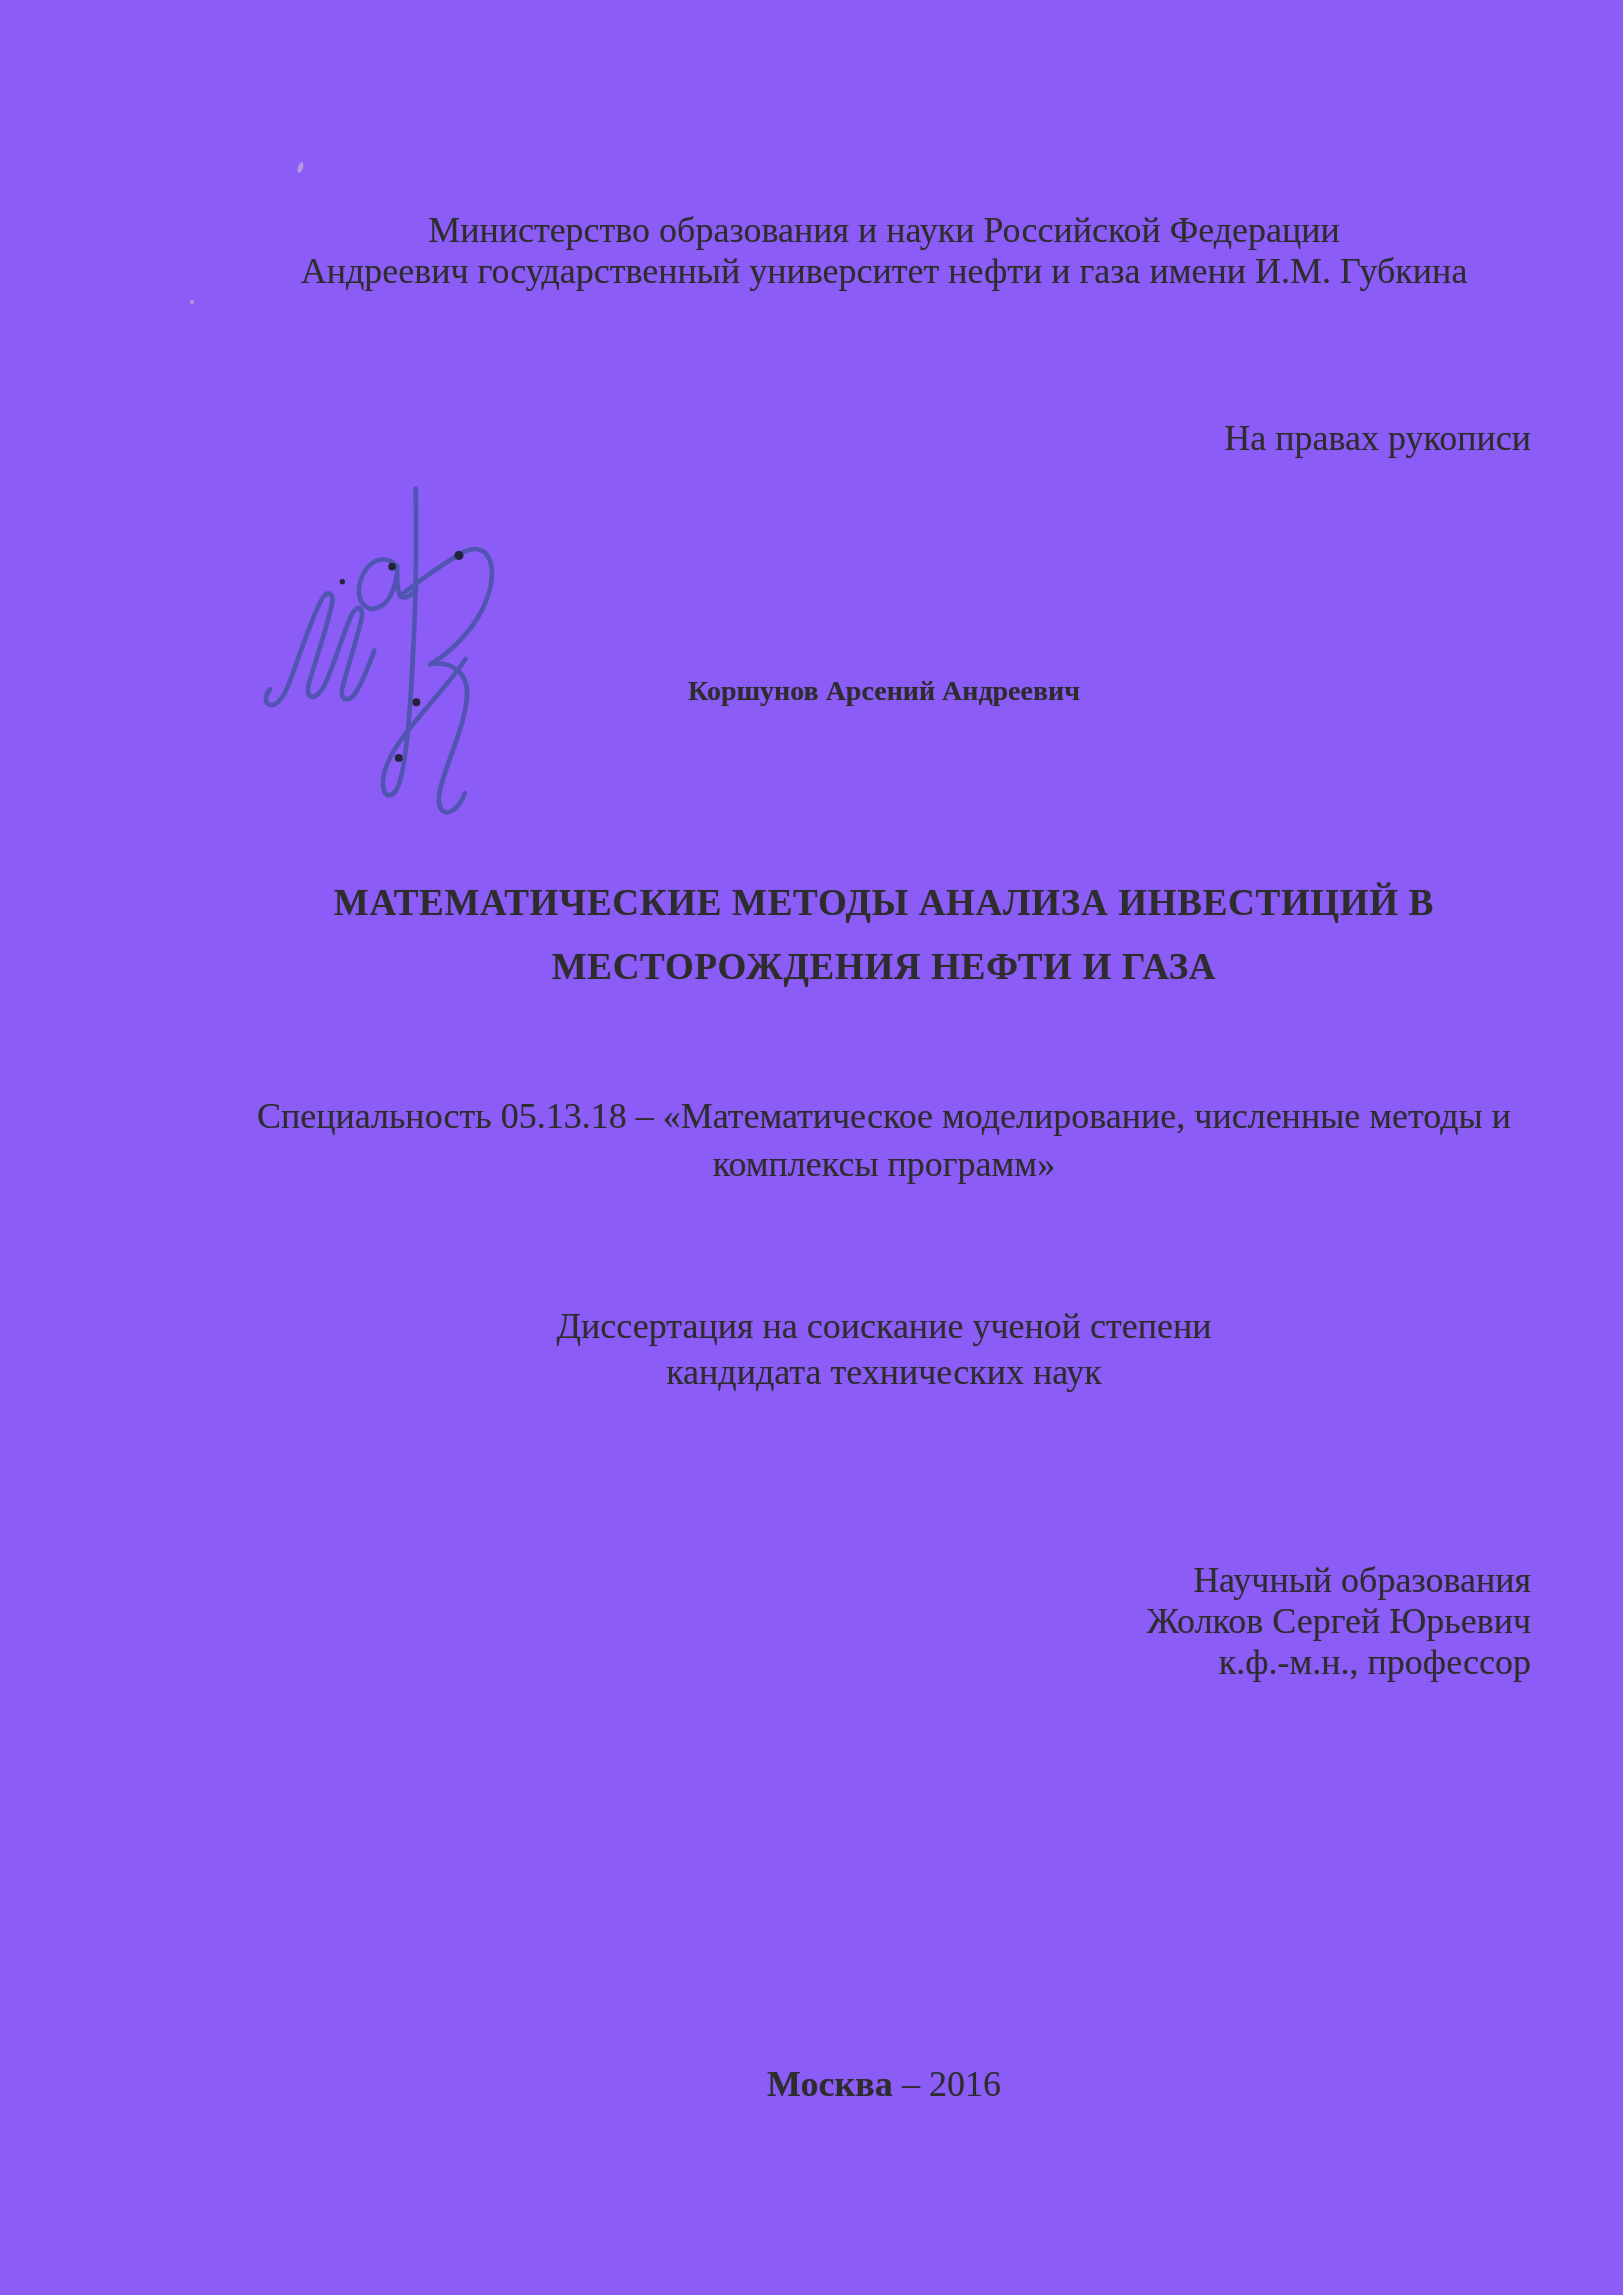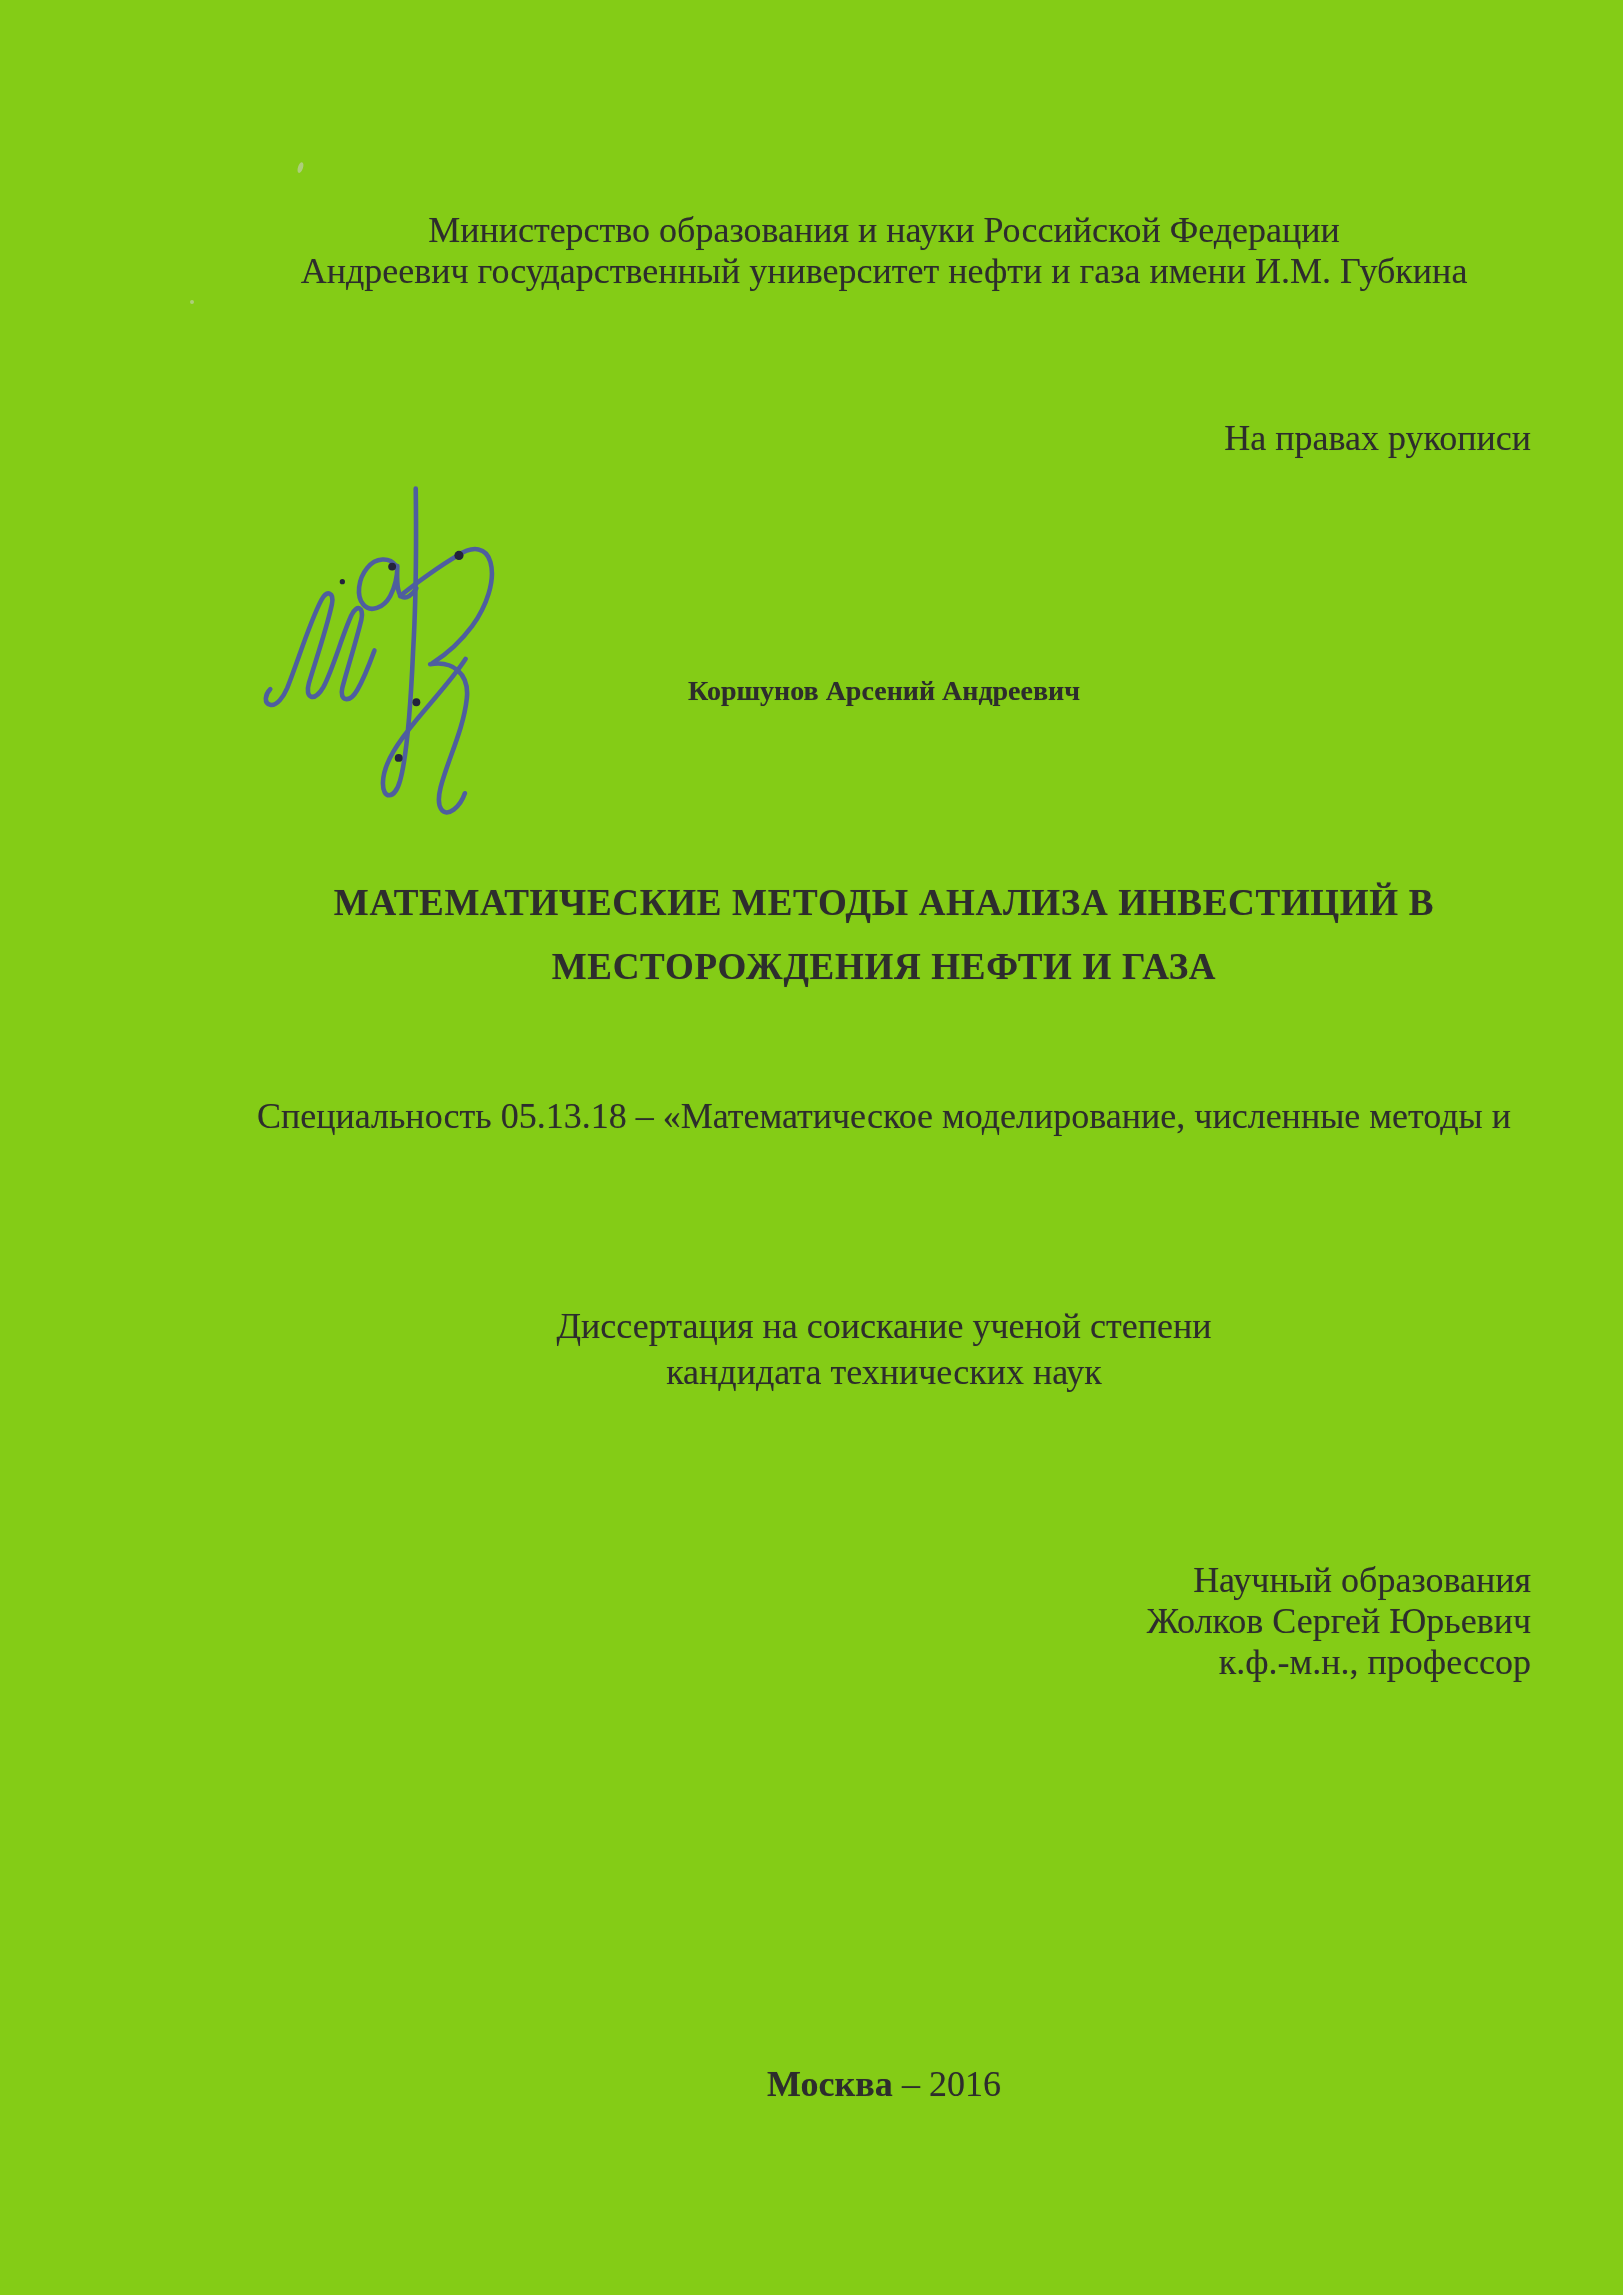--- a/index.html
+++ b/index.html
@@ -1,20 +1,20 @@
 <!DOCTYPE html>
 <html lang="ru" style="font-size:10.5px"><head>
 <meta charset="utf-8">
 <style>
   html, body { margin: 0; padding: 0; background: #ffffff; }
   .page {
     position: relative;
     width: 1623px;
     height: 2295px;
-    background: #84cc16;
+    background: #8b5cf6;
     overflow: hidden;
     font-family: "Liberation Serif", "DejaVu Serif", serif;
     color: #2d2d2d;
     text-shadow: 0 0 0.7px rgba(45,45,45,0.35);
   }
   .line { white-space: nowrap; }
   .centered {
     position: absolute;
     left: 236px;
     width: 1296px;
@@ -86,20 +86,21 @@
 
   <div class="centered author line">Коршунов Арсений Андреевич</div>
 
   <div class="centered title">
     <div class="line">МАТЕМАТИЧЕСКИЕ МЕТОДЫ АНАЛИЗА ИНВЕСТИЦИЙ В</div>
     <div class="line">МЕСТОРОЖДЕНИЯ НЕФТИ И ГАЗА</div>
   </div>
 
   <div class="centered specialty">
     <div class="line">Специальность 05.13.18 – «Математическое моделирование, численные методы и</div>
+    <div class="line">комплексы программ»</div>
   </div>
 
   <div class="centered thesis">
     <div class="line">Диссертация на соискание ученой степени</div>
     <div class="line">кандидата технических наук</div>
   </div>
 
   <div class="right-block supervisor">
     <div class="line">Научный образования</div>
     <div class="line">Жолков Сергей Юрьевич</div>

